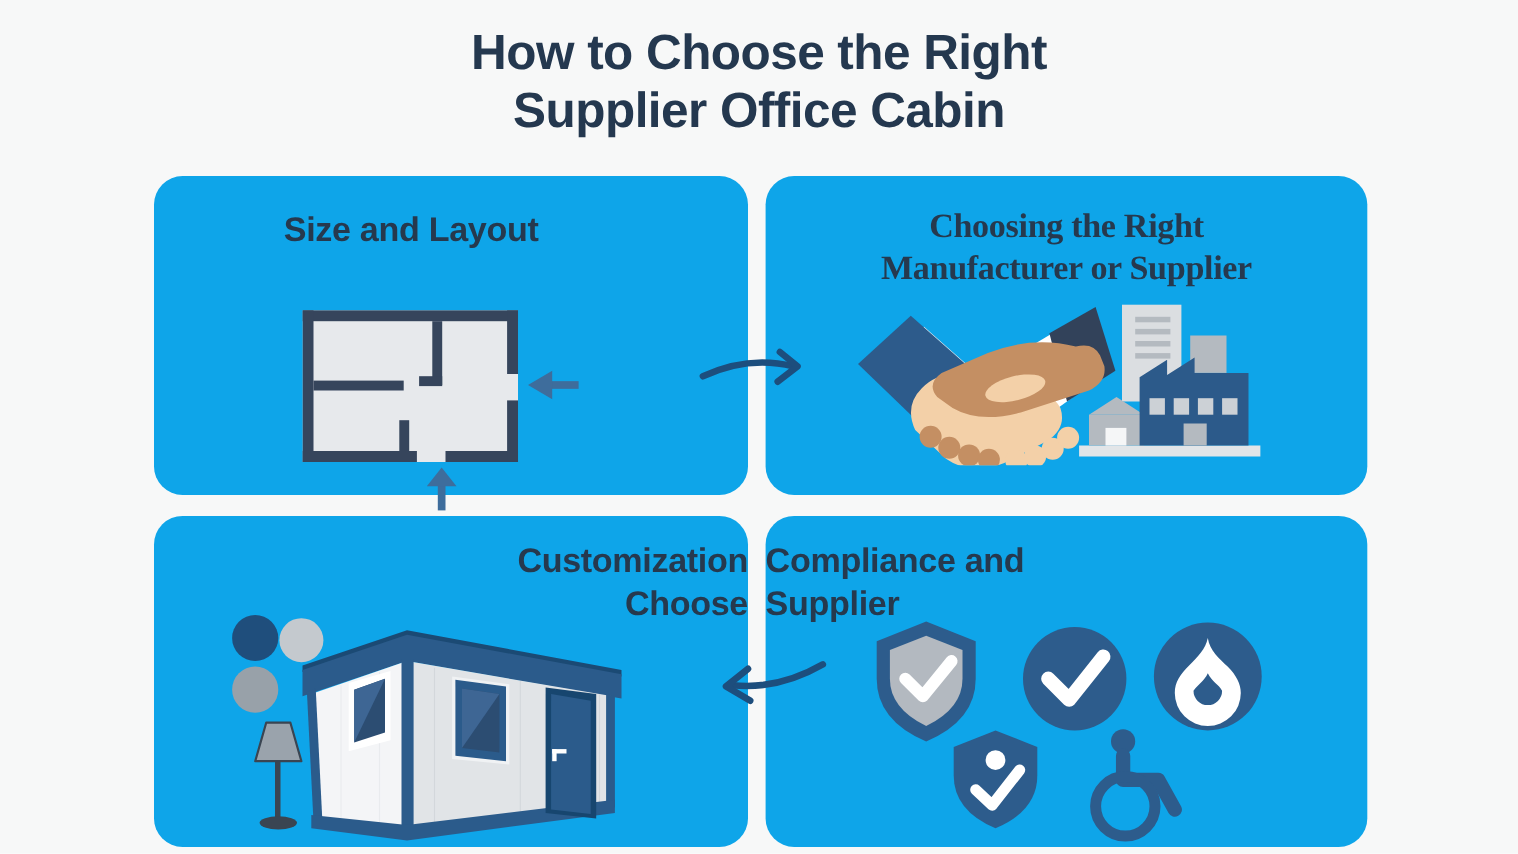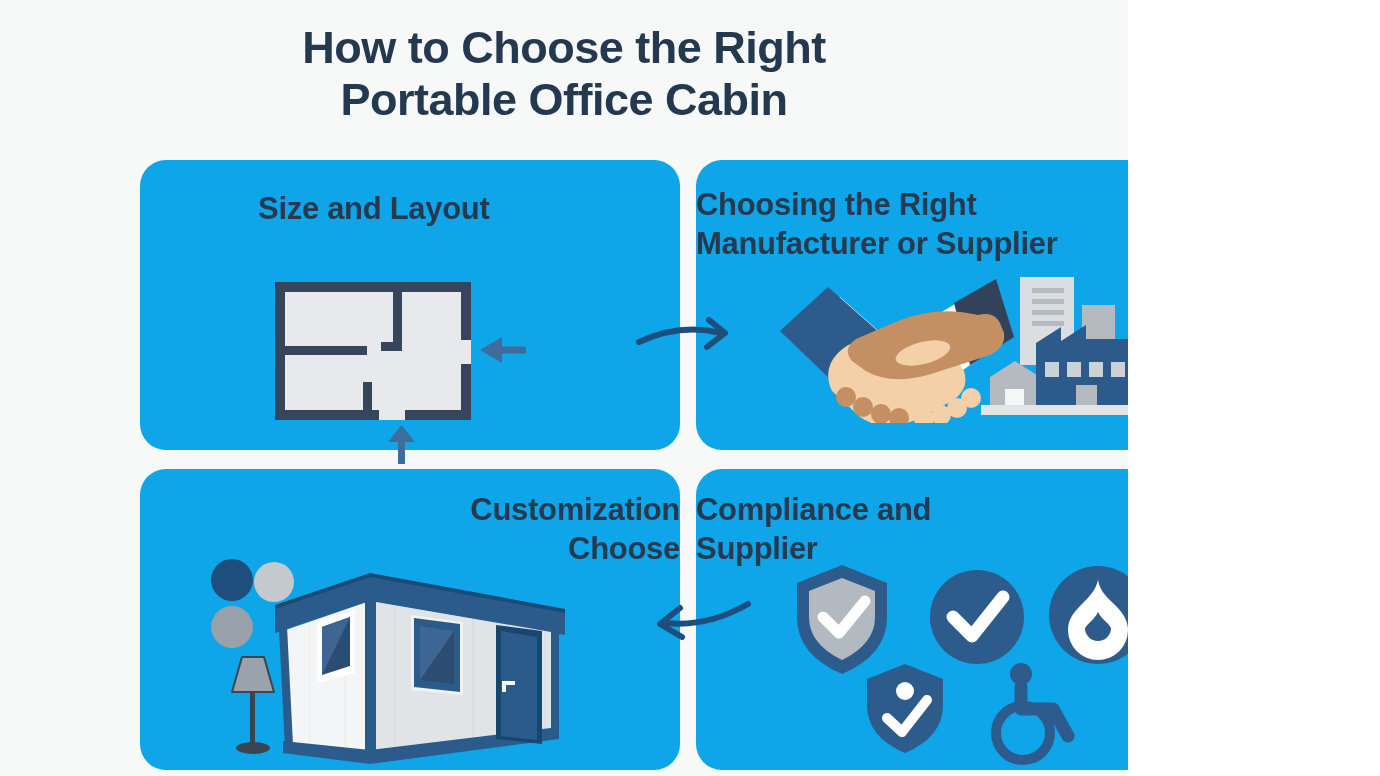--- a/index.html
+++ b/index.html
@@ -1,17 +1,17 @@
 <!DOCTYPE html>
 <html><head>
 <meta charset="utf-8">
 <style>
   html,body{margin:0;padding:0;}
   .stage{
-    position:relative; width:1128px; height:776px;
+    position:relative; width:1380px; height:776px;
     background:#f7f8f8; overflow:hidden;
     font-family:"Liberation Sans", sans-serif;
   }
   .page-title{
     position:absolute; top:22px; left:0; width:100%;
     margin:0; text-align:center;
     font-size:45px; line-height:1.16; font-weight:bold;
     color:#24384f; letter-spacing:-0.5px;
   }
   .card{
@@ -19,34 +19,34 @@
   }
   .card-size-layout   { left:140px; top:160px; width:540px; height:290px; }
   .card-manufacturer  { left:696px; top:160px; width:547px; height:290px; }
   .card-customization { left:140px; top:469px; width:540px; height:301px; }
   .card-compliance    { left:696px; top:469px; width:547px; height:301px; }
   .card h2{
     margin:0; font-weight:bold; color:#26394e;
     font-size:31px; line-height:1.27; letter-spacing:-0.3px;
   }
   .card-size-layout h2{ padding-top:29px; padding-left:118px; text-align:left; }
-  .card-manufacturer h2{ padding-top:25px; text-align:left; }
+  .card-manufacturer h2{ padding-top:25px; text-align:center;font-family:Liberation Serif, serif; }
   .card-customization h2{ padding-top:21px; text-align:right; }
   .card-compliance h2{ padding-top:21px; text-align:left; }
   .abs{ position:absolute; }
 </style>
 </head>
 <body>
 
 <div class="stage">
 
   <h1 class="page-title">
 
     <span style="display:block">How to Choose the Right</span>
-    <span style="display:block">Portable Office Cabin</span>
+    <span style="display:block">Supplier Office Cabin</span>
   </h1>
 
   <section class="card card-size-layout">
     <h2>
         <span style="display:block">Size and Layout</span>
       </h2>
 
     <svg class="abs" style="left:135px; top:122px;" width="196" height="138" viewBox="0 0 196 138">
       <rect x="0" y="0" width="196" height="138" fill="#e7e9ec"></rect>
       <g fill="#36455c">

